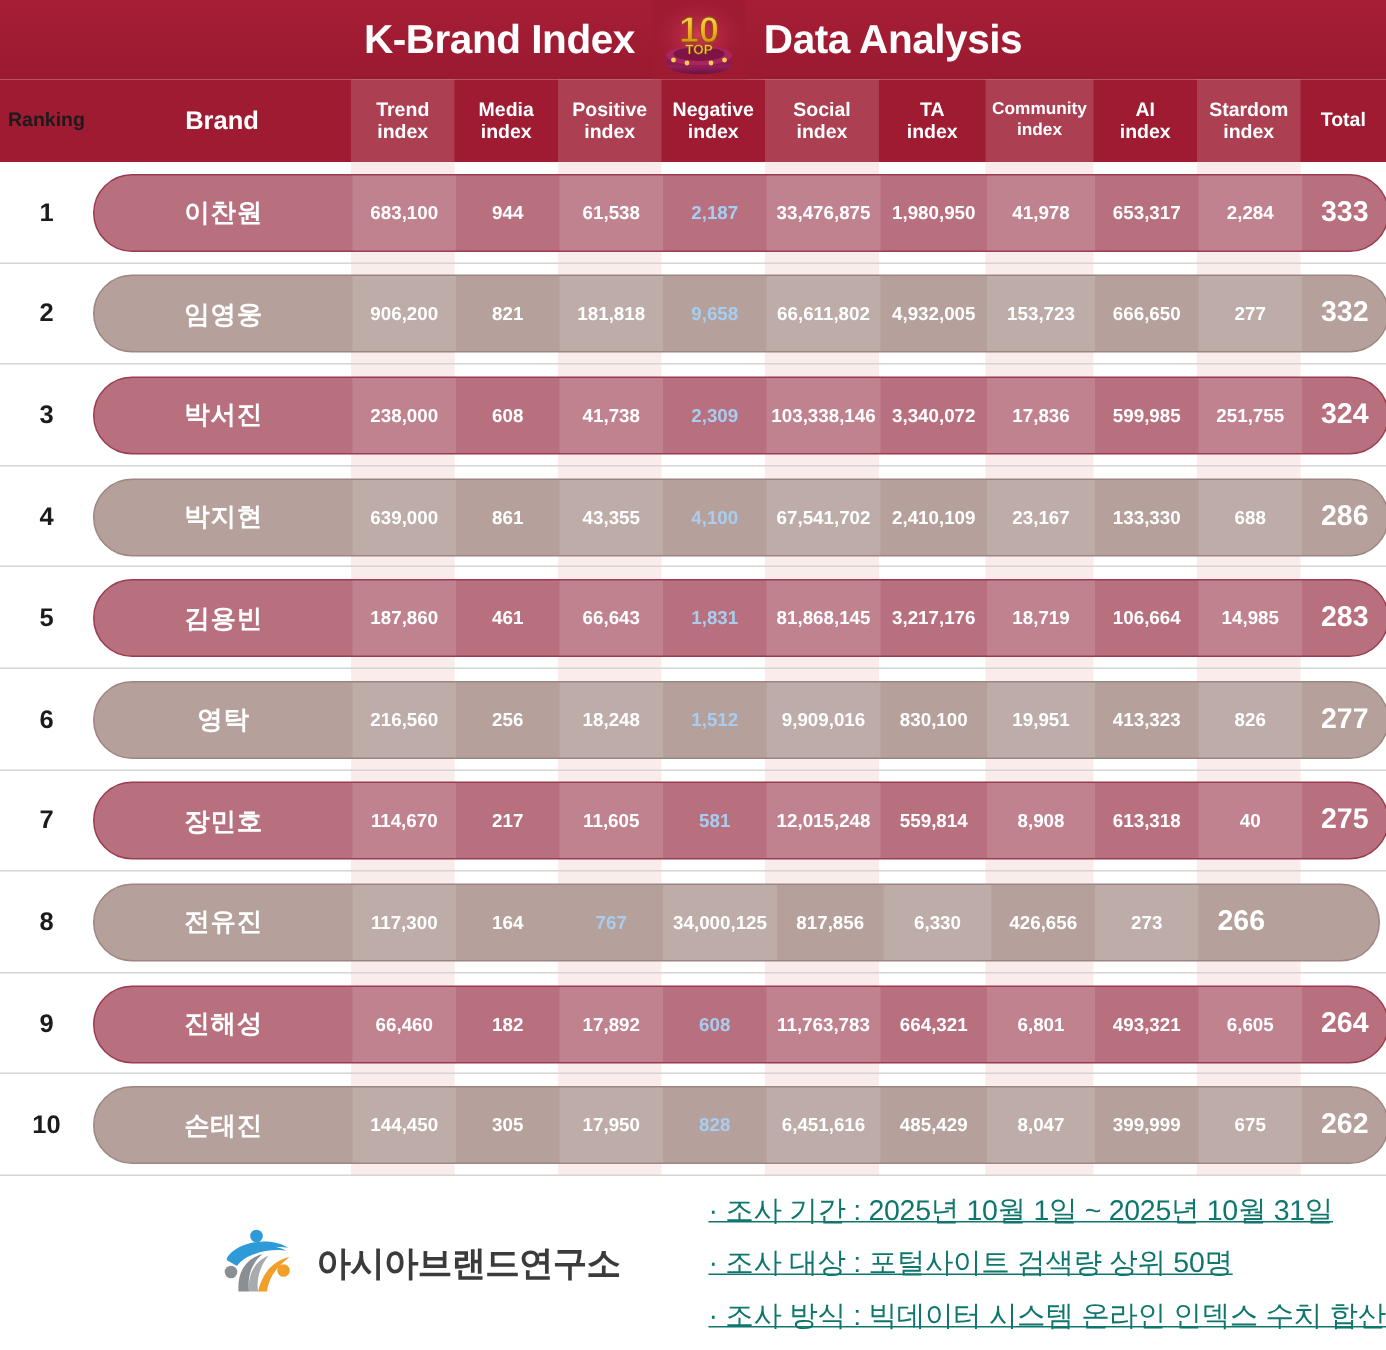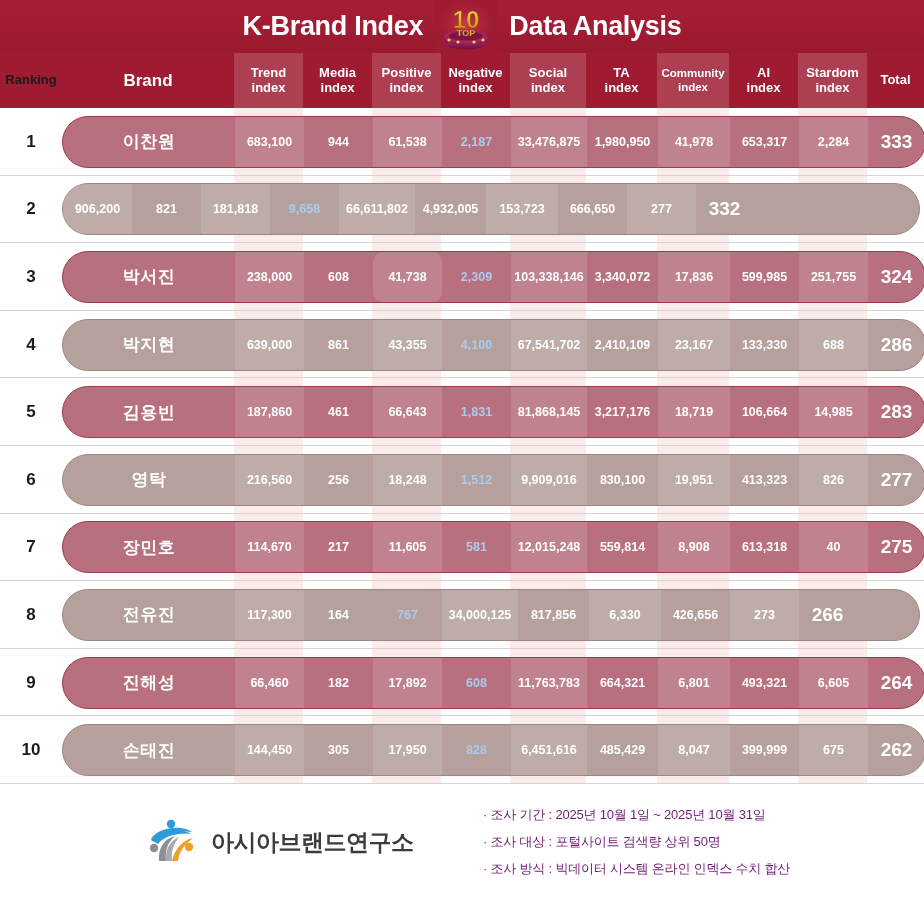--- a/index.html
+++ b/index.html
@@ -191,24 +191,25 @@
     letter-spacing: -0.5px;
     white-space: nowrap;
   }
   .notes {
     margin-left: 18px;
     display: flex;
     flex-direction: column;
     gap: 9px;
   }
   .note {
-    font-size: 13px;
-    color: #701a75;
+    font-size: 19px;
+    color: #0f766e;
     white-space: nowrap;
     letter-spacing: -0.2px;
+    text-decoration: underline;
   }
 </style>
 </head>
 <body>
 
 <div class="page">
 
   <div class="titlebar">
     <span class="title-text title-left">K-Brand Index</span>
     <span class="top10-badge">
@@ -338,40 +339,41 @@
           <div class="seg shade" style="width: 72px; flex: 0 0 72px;">41,978</div>
           <div class="seg" style="width: 69px; flex: 0 0 69px;">653,317</div>
           <div class="seg shade" style="width: 69px; flex: 0 0 69px;">2,284</div>
           <div class="seg total lastseg" style="width: 57px; flex: 0 0 57px;">333</div>
         </div>
         <div class="row-sep"></div>
       </div>
       <div class="row">
         <div class="rank">2</div>
         <div class="pill even">
+          <div class="seg brand firstseg" style="width: 172px; flex: 0 0 172px;">임영웅</div>
           <div class="seg shade" style="width: 69px; flex: 0 0 69px;">906,200</div>
           <div class="seg" style="width: 69px; flex: 0 0 69px;">821</div>
           <div class="seg shade" style="width: 69px; flex: 0 0 69px;">181,818</div>
           <div class="seg neg" style="width: 69px; flex: 0 0 69px;">9,658</div>
           <div class="seg shade" style="width: 76px; flex: 0 0 76px;">66,611,802</div>
           <div class="seg" style="width: 71px; flex: 0 0 71px;">4,932,005</div>
           <div class="seg shade" style="width: 72px; flex: 0 0 72px;">153,723</div>
           <div class="seg" style="width: 69px; flex: 0 0 69px;">666,650</div>
           <div class="seg shade" style="width: 69px; flex: 0 0 69px;">277</div>
           <div class="seg total lastseg" style="width: 57px; flex: 0 0 57px;">332</div>
         </div>
         <div class="row-sep"></div>
       </div>
       <div class="row">
         <div class="rank">3</div>
         <div class="pill odd">
           <div class="seg brand firstseg" style="width: 172px; flex: 0 0 172px;">박서진</div>
           <div class="seg shade" style="width: 69px; flex: 0 0 69px;">238,000</div>
           <div class="seg" style="width: 69px; flex: 0 0 69px;">608</div>
-          <div class="seg shade" style="width: 69px; flex: 0 0 69px; border-radius: 10px;">41,738</div>
+          <div class="seg shade" style="width: 69px; flex: 0 0 69px;">41,738</div>
           <div class="seg neg" style="width: 69px; flex: 0 0 69px;">2,309</div>
           <div class="seg shade" style="width: 76px; flex: 0 0 76px;">103,338,146</div>
           <div class="seg" style="width: 71px; flex: 0 0 71px;">3,340,072</div>
           <div class="seg shade" style="width: 72px; flex: 0 0 72px;">17,836</div>
           <div class="seg" style="width: 69px; flex: 0 0 69px;">599,985</div>
           <div class="seg shade" style="width: 69px; flex: 0 0 69px;">251,755</div>
           <div class="seg total lastseg" style="width: 57px; flex: 0 0 57px;">324</div>
         </div>
         <div class="row-sep"></div>
       </div>

